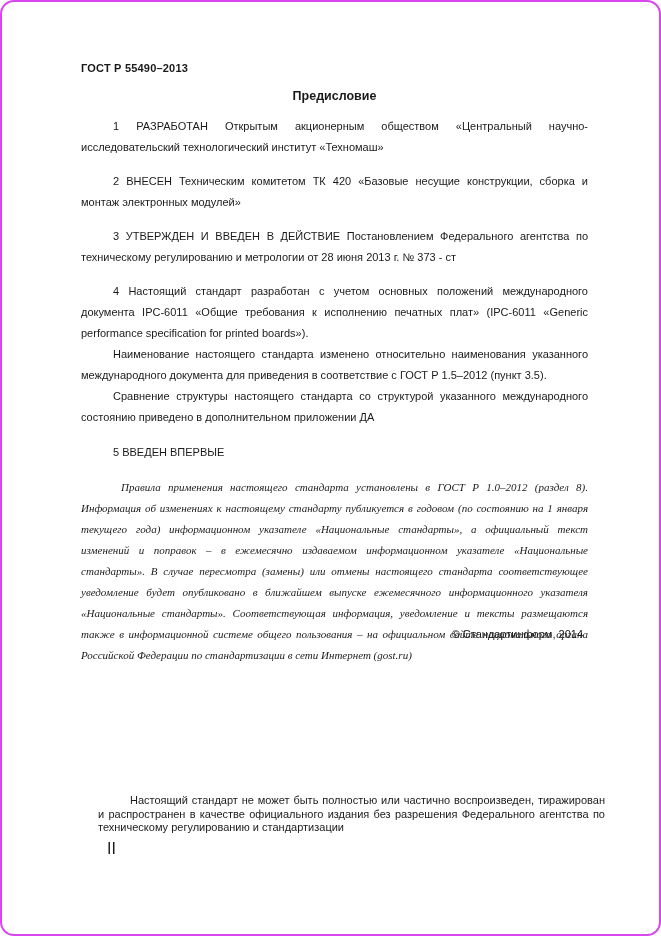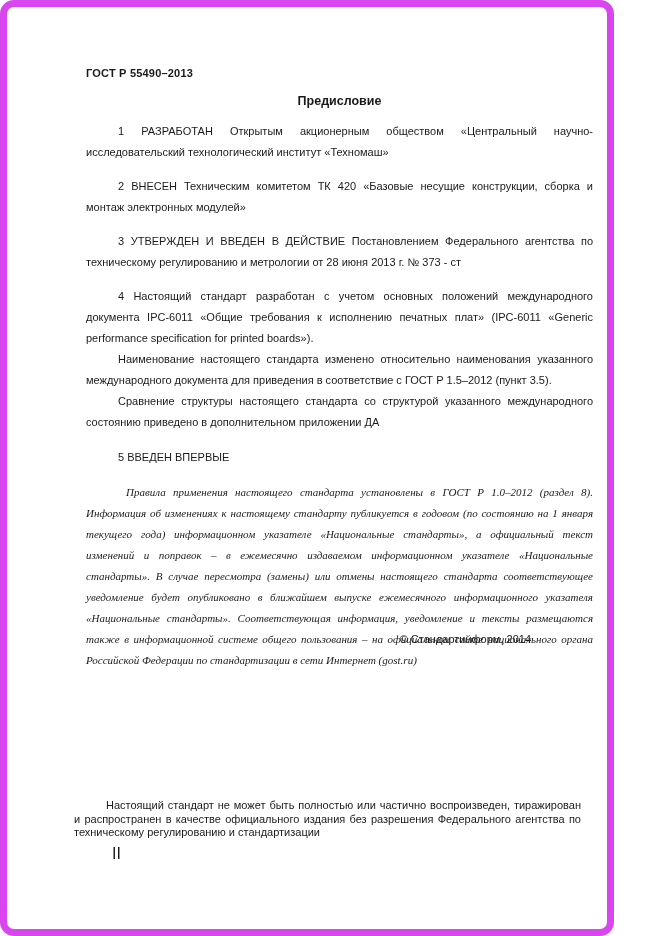--- a/index.html
+++ b/index.html
@@ -2,25 +2,25 @@
 <html><head>
 <meta charset="utf-8">
 <style>
   html, body {
     margin: 0;
     padding: 0;
     background: #ffffff;
   }
   .page {
     position: relative;
-    width: 614px;
+    width: 661px;
     height: 936px;
     box-sizing: border-box;
     background: #ffffff;
-    border: 7px solid #d946ef;
+    border: 2px solid #d946ef;
     border-radius: 14px;
     overflow: hidden;
     font-family: "Liberation Sans", sans-serif;
     color: #1a1a1a;
   }
   .content {
     position: absolute;
     left: 79px;
     top: 60px;
     width: 507px;
@@ -60,21 +60,21 @@
   }
   .copyright {
     position: absolute;
     top: 626px;
     right: 76px;
     font-size: 11px;
     text-align: left;
   }
   .restriction {
     position: absolute;
-    left: 67px;
+    left: 96px;
     top: 781px;
     width: 507px;
     font-size: 11px;
     line-height: 13.5px;
     text-align: justify;
     text-indent: 32px;
   }
   .page-number {
     position: absolute;
     left: 79px;

